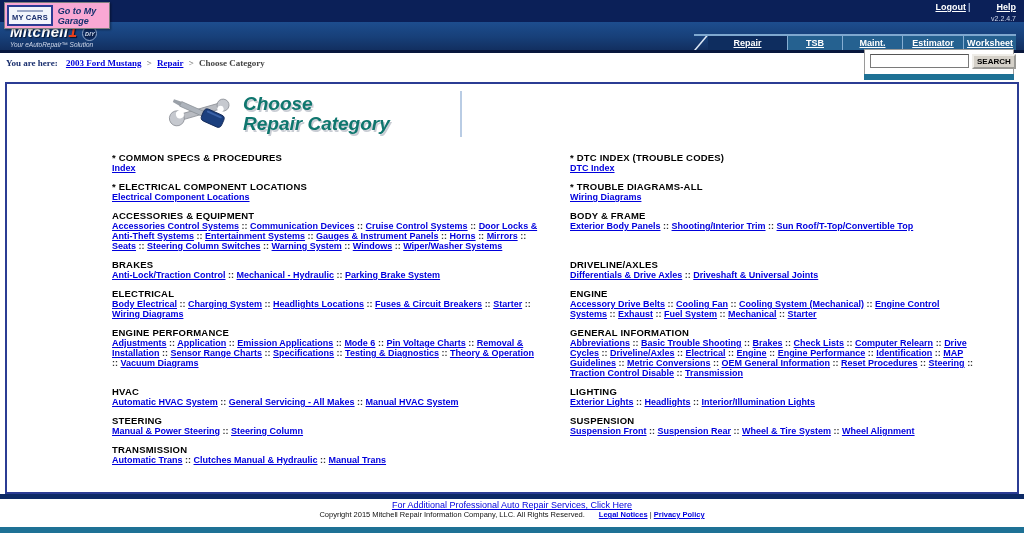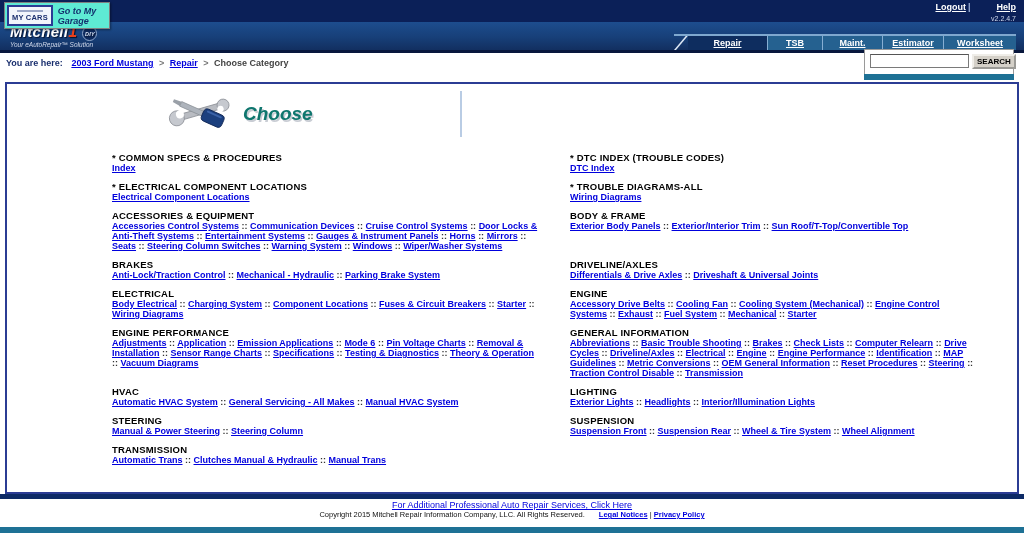--- a/index.html
+++ b/index.html
@@ -7,21 +7,21 @@
               font-family:"Liberation Sans", sans-serif; }
 
   
   .topbar { height:22px; background:#0b2058; position:relative; z-index:2; }
   .logout-area { position:absolute; right:8px; top:3px; text-align:right; color:#fff;
                  font-size:9px; font-weight:bold; line-height:9px; }
   .logout-area a { color:#fff; text-decoration:underline;padding-left:24px; }
   .logout-area .pipe { color:#9fb2d8; margin:0 2px; }
   .version { font-size:7px; font-weight:normal; color:#cfd8ea; margin-top:2px; }
 
-  .mycars { position:absolute; left:4px; top:2px; z-index:9; background:#5eead4;
+  .mycars { position:absolute; left:4px; top:2px; z-index:9; background:#f9a8d4;
             border:1px solid #7f7f7f; display:flex; align-items:stretch; height:27px;
             box-shadow:1px 1px 2px rgba(0,0,0,.4); }
   .plate { border:2px solid #2b3c94; margin:2px; padding:1px 3px; background:#f2f5fb;
            display:flex; flex-direction:column; align-items:center; justify-content:center; }
   .plate-top { width:26px; height:2px; background:#9aa6c6; margin-bottom:1px; }
   .plate-label { font-size:7.5px; font-weight:bold; color:#1b2f6e; letter-spacing:.2px; }
   .garage-btn { font-size:9px; font-weight:bold; font-style:italic; color:#13306e;
                 width:54px; line-height:10px; align-self:center; padding:0 3px; }
 
   .band { height:28px; background:linear-gradient(180deg,#1d4d8e 0%,#173f78 55%,#122f60 100%);
@@ -42,25 +42,25 @@
           border-top:2px solid #7fa8cf; }
   .tab-slant { width:18px; height:14px; border-left:2px solid #dde8f5;
                transform:skewX(-40deg); transform-origin:bottom left; margin-right:-4px; }
   .tab { height:14px; line-height:14px; text-align:center; background:#256190;
          font-size:9px; font-weight:bold; }
   .tab + .tab { border-left:1px solid #86aed3; }
   .tab a { color:#fff; text-decoration:underline; }
   .tab.active { background:#0e2d5f; }
   .tabs .tab:nth-child(2){ width:79px; } .tabs .tab:nth-child(3){ width:55px; }
   .tabs .tab:nth-child(4){ width:60px; } .tabs .tab:nth-child(5){ width:61px; }
-  .tabs .tab:nth-child(6){ width:73px; }
+  .tabs .tab:nth-child(6){ width:53px; }
 
   
   .crumb-row { height:29px; background:#fff; position:relative; }
-  .breadcrumb { padding:5px 0 0 6px; font-size:9px; font-weight:bold; color:#444; }
+  .breadcrumb { padding:5px 0 0 6px; font-size:9px; font-weight:bold; color:#444;font-family:Liberation Serif, serif; }
   .breadcrumb .prefix { color:#1a2f6e; margin-right:6px; }
   .breadcrumb a { color:#0000dd; text-decoration:underline; }
   .breadcrumb .gt { color:#777; margin:0 3px; font-weight:bold; }
   .search-wrap { position:absolute; right:10px; top:-4px; width:150px; background:#fff;
                  border:1px solid #9a9a9a; padding:4px 4px 5px 5px; display:flex; gap:3px; }
   .search-wrap::after { content:""; position:absolute; left:-1px; right:-1px; top:100%;
                         height:6px; background:#1e7195; }
   .search-input { width:99px; height:14px; border:1px solid #7a7a7a;
                   border-top-color:#555; font-size:9px; padding:0 2px; }
   .search-btn { height:15px; font-size:8px; font-weight:bold; color:#000;
@@ -157,20 +157,21 @@
         <g transform="rotate(24 32 21)">
           <polygon points="4,19.5 12,18.8 12,23.2 4,22.5" fill="#9aa0a8"></polygon>
           <rect x="12" y="18.5" width="24" height="5" fill="#aeb4bc" stroke="#83888f" stroke-width="0.6"></rect>
           <rect x="36" y="14.5" width="22" height="13" rx="4" fill="#1b3f7e" stroke="#0d2452" stroke-width="0.8"></rect>
           <rect x="39" y="16" width="16" height="2" rx="1" fill="#3a62a8"></rect>
         </g>
       </svg>
     </span>
     <div class="page-title">
       <div>Choose</div>
+      <div>Repair Category</div>
     </div>
   </div>
 
   <table class="cats">
     <tbody>
         <tr>
           <td class="left">
             <div class="cat-title">* COMMON SPECS &amp; PROCEDURES</div>
             <div class="cat-links"><a href="#">Index</a></div>
           </td>
@@ -189,37 +190,37 @@
             <div class="cat-links"><a href="#">Wiring Diagrams</a></div>
           </td>
         </tr>
         <tr>
           <td class="left">
             <div class="cat-title">ACCESSORIES &amp; EQUIPMENT</div>
             <div class="cat-links"><a href="#">Accessories Control Systems</a><span class="sep"> :: </span><a href="#">Communication Devices</a><span class="sep"> :: </span><a href="#">Cruise Control Systems</a><span class="sep"> :: </span><a href="#">Door Locks &amp; Anti-Theft Systems</a><span class="sep"> :: </span><a href="#">Entertainment Systems</a><span class="sep"> :: </span><a href="#">Gauges &amp; Instrument Panels</a><span class="sep"> :: </span><a href="#">Horns</a><span class="sep"> :: </span><a href="#">Mirrors</a><span class="sep"> :: </span><a href="#">Seats</a><span class="sep"> :: </span><a href="#">Steering Column Switches</a><span class="sep"> :: </span><a href="#">Warning System</a><span class="sep"> :: </span><a href="#">Windows</a><span class="sep"> :: </span><a href="#">Wiper/Washer Systems</a></div>
           </td>
           <td class="right">
             <div class="cat-title">BODY &amp; FRAME</div>
-            <div class="cat-links"><a href="#">Exterior Body Panels</a><span class="sep"> :: </span><a href="#">Exterior/Interior Trim</a><span class="sep"> :: </span><a href="#">Sun Roof/T-Top/Convertible Top</a></div>
+            <div class="cat-links"><a href="#">Exterior Body Panels</a><span class="sep"> :: </span><a href="#">Shooting/Interior Trim</a><span class="sep"> :: </span><a href="#">Sun Roof/T-Top/Convertible Top</a></div>
           </td>
         </tr>
         <tr>
           <td class="left">
             <div class="cat-title">BRAKES</div>
             <div class="cat-links"><a href="#">Anti-Lock/Traction Control</a><span class="sep"> :: </span><a href="#">Mechanical - Hydraulic</a><span class="sep"> :: </span><a href="#">Parking Brake System</a></div>
           </td>
           <td class="right">
             <div class="cat-title">DRIVELINE/AXLES</div>
             <div class="cat-links"><a href="#">Differentials &amp; Drive Axles</a><span class="sep"> :: </span><a href="#">Driveshaft &amp; Universal Joints</a></div>
           </td>
         </tr>
         <tr>
           <td class="left">
             <div class="cat-title">ELECTRICAL</div>
-            <div class="cat-links"><a href="#">Body Electrical</a><span class="sep"> :: </span><a href="#">Charging System</a><span class="sep"> :: </span><a href="#">Component Locations</a><span class="sep"> :: </span><a href="#">Fuses &amp; Circuit Breakers</a><span class="sep"> :: </span><a href="#">Starter</a><span class="sep"> :: </span><a href="#">Wiring Diagrams</a></div>
+            <div class="cat-links"><a href="#">Body Electrical</a><span class="sep"> :: </span><a href="#">Charging System</a><span class="sep"> :: </span><a href="#">Headlights Locations</a><span class="sep"> :: </span><a href="#">Fuses &amp; Circuit Breakers</a><span class="sep"> :: </span><a href="#">Starter</a><span class="sep"> :: </span><a href="#">Wiring Diagrams</a></div>
           </td>
           <td class="right">
             <div class="cat-title">ENGINE</div>
             <div class="cat-links"><a href="#">Accessory Drive Belts</a><span class="sep"> :: </span><a href="#">Cooling Fan</a><span class="sep"> :: </span><a href="#">Cooling System (Mechanical)</a><span class="sep"> :: </span><a href="#">Engine Control Systems</a><span class="sep"> :: </span><a href="#">Exhaust</a><span class="sep"> :: </span><a href="#">Fuel System</a><span class="sep"> :: </span><a href="#">Mechanical</a><span class="sep"> :: </span><a href="#">Starter</a></div>
           </td>
         </tr>
         <tr>
           <td class="left">
             <div class="cat-title">ENGINE PERFORMANCE</div>
             <div class="cat-links"><a href="#">Adjustments</a><span class="sep"> :: </span><a href="#">Application</a><span class="sep"> :: </span><a href="#">Emission Applications</a><span class="sep"> :: </span><a href="#">Mode 6</a><span class="sep"> :: </span><a href="#">Pin Voltage Charts</a><span class="sep"> :: </span><a href="#">Removal &amp; Installation</a><span class="sep"> :: </span><a href="#">Sensor Range Charts</a><span class="sep"> :: </span><a href="#">Specifications</a><span class="sep"> :: </span><a href="#">Testing &amp; Diagnostics</a><span class="sep"> :: </span><a href="#">Theory &amp; Operation</a><span class="sep"> :: </span><a href="#">Vacuum Diagrams</a></div>

